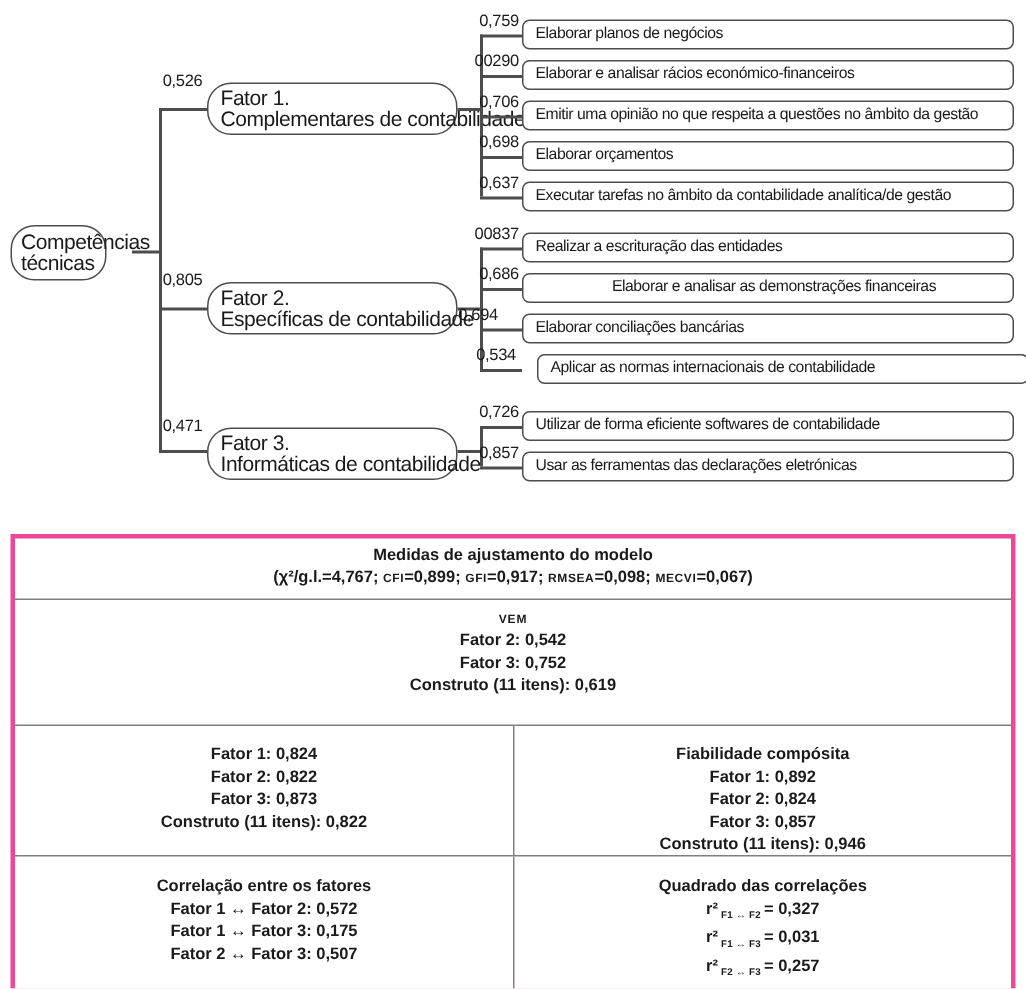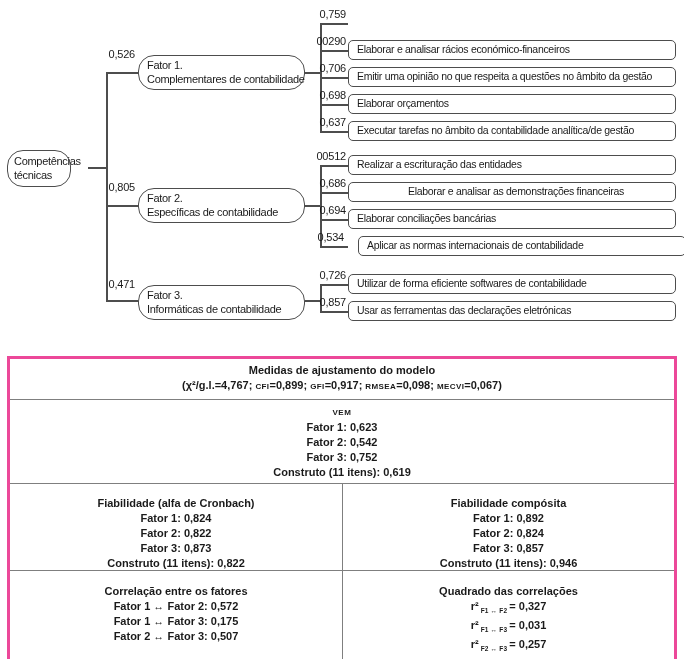--- a/index.html
+++ b/index.html
@@ -4,21 +4,21 @@
 <style>
   html,body{margin:0;padding:0;background:#fff;}
   .page{position:relative;width:684px;height:659px;background:#fff;
         font-family:"Liberation Sans",sans-serif;color:#222;overflow:hidden;}
 
   
   .hl{position:absolute;height:1.5px;background:#4d4d4d;}
   .vl{position:absolute;width:1.5px;background:#4d4d4d;}
 
   .nodebox{position:absolute;box-sizing:border-box;border:1.5px solid #4d4d4d;
-           border-radius:16px;background:#fff;font-size:11px;letter-spacing:-0.3px;
+           border-radius:16px;background:#fff;font-size:14px;letter-spacing:-0.3px;
            line-height:14px;color:#1a1a1a;}
   .rootbox{width:64px;height:37px;padding:3px 6px;}
   .fbox{width:167px;height:35px;padding:2px 8px;}
   .fbox .l1,.fbox .l2{display:block;white-space:nowrap;}
 
   .ibox{position:absolute;box-sizing:border-box;width:328px;height:20px;
         border:1.5px solid #4d4d4d;border-radius:5px;background:#fff;
         font-size:10.5px;letter-spacing:-0.3px;line-height:16.5px;
         padding:0 0 0 8px;white-space:nowrap;color:#1a1a1a;}
 
@@ -81,35 +81,36 @@
   <div class="hl" style="left:320px;top:77px;width:28px;"></div>
   <div class="hl" style="left:320px;top:104px;width:28px;"></div>
   <div class="hl" style="left:320px;top:131px;width:28px;"></div>
 
   <div class="load" style="left:306px;top:8px;">0,759</div>
   <div class="load" style="left:306px;top:35px;">00290</div>
   <div class="load" style="left:306px;top:62px;">0,706</div>
   <div class="load" style="left:306px;top:89px;">0,698</div>
   <div class="load" style="left:306px;top:116px;">0,637</div>
 
+  <div class="ibox" style="left:348px;top:13px;">Elaborar planos de negócios</div>
   <div class="ibox" style="left:348px;top:40px;">Elaborar e analisar rácios económico-financeiros</div>
   <div class="ibox" style="left:348px;top:67px;">Emitir uma opinião no que respeita a questões no âmbito da gestão</div>
   <div class="ibox" style="left:348px;top:94px;">Elaborar orçamentos</div>
   <div class="ibox" style="left:348px;top:121px;">Executar tarefas no âmbito da contabilidade analítica/de gestão</div>
 
   <div class="hl" style="left:305px;top:205px;width:15px;"></div>
   <div class="vl" style="left:320px;top:165px;height:81px;"></div>
   <div class="hl" style="left:320px;top:165px;width:28px;"></div>
   <div class="hl" style="left:320px;top:192px;width:28px;"></div>
   <div class="hl" style="left:320px;top:219px;width:28px;"></div>
   <div class="hl" style="left:320px;top:246px;width:28px;"></div>
 
-  <div class="load" style="left:306px;top:150px;">00512</div>
+  <div class="load" style="left:306px;top:150px;">00837</div>
   <div class="load" style="left:306px;top:177px;">0,686</div>
-  <div class="load" style="left:306px;top:204px;">0,694</div>
+  <div class="load" style="left:292px;top:204px;">0,694</div>
   <div class="load" style="left:304px;top:231px;">0,534</div>
 
   <div class="ibox" style="left:348px;top:155px;">Realizar a escrituração das entidades</div>
   <div class="ibox" style="left:348px;top:182px;text-align:center;">Elaborar e analisar as demonstrações financeiras</div>
   <div class="ibox" style="left:348px;top:209px;">Elaborar conciliações bancárias</div>
   <div class="ibox" style="left:358px;top:236px;">Aplicar as normas internacionais de contabilidade</div>
 
   <div class="hl" style="left:305px;top:300px;width:15px;"></div>
   <div class="vl" style="left:320px;top:284px;height:27px;"></div>
   <div class="hl" style="left:320px;top:284px;width:28px;"></div>
@@ -123,29 +124,27 @@
 
   <div class="ftable">
 
     <div class="t-row t-header">
       <div class="t-line">Medidas de ajustamento do modelo</div>
       <div class="t-line">(χ²/g.l.=4,767; <span class="sc">CFI</span>=0,899; <span class="sc">GFI</span>=0,917; <span class="sc">RMSEA</span>=0,098; <span class="sc">MECVI</span>=0,067)</div>
     </div>
 
     <div class="t-row t-vem">
       <div class="sc-title">VEM</div>
-      <div class="t-line">Fator 1: 0,623</div>
       <div class="t-line">Fator 2: 0,542</div>
       <div class="t-line">Fator 3: 0,752</div>
       <div class="t-line">Construto (11 itens): 0,619</div>
     </div>
 
     <div class="t-row t-two row3">
       <div class="t-cell">
-        <div class="t-line">Fiabilidade (alfa de Cronbach)</div>
         <div class="t-line">Fator 1: 0,824</div>
         <div class="t-line">Fator 2: 0,822</div>
         <div class="t-line">Fator 3: 0,873</div>
         <div class="t-line">Construto (11 itens): 0,822</div>
       </div>
       <div class="t-cell">
         <div class="t-line">Fiabilidade compósita</div>
         <div class="t-line">Fator 1: 0,892</div>
         <div class="t-line">Fator 2: 0,824</div>
         <div class="t-line">Fator 3: 0,857</div>

